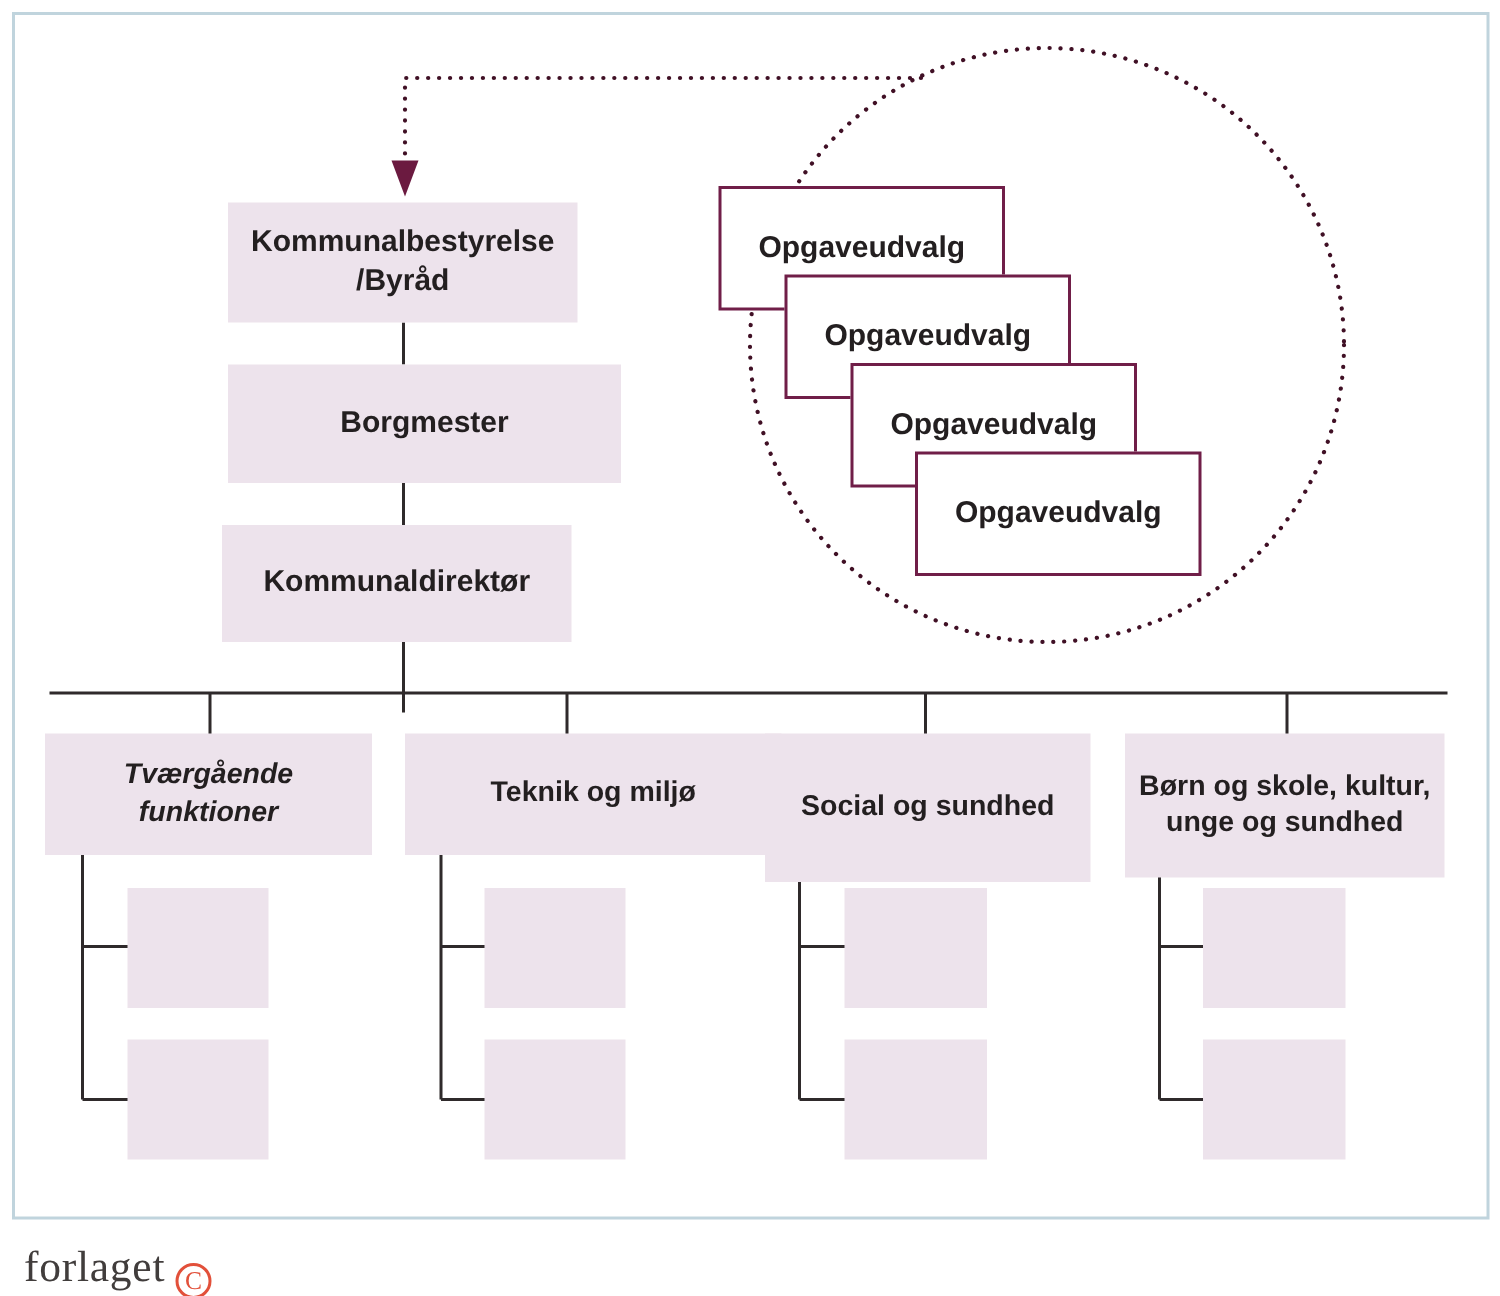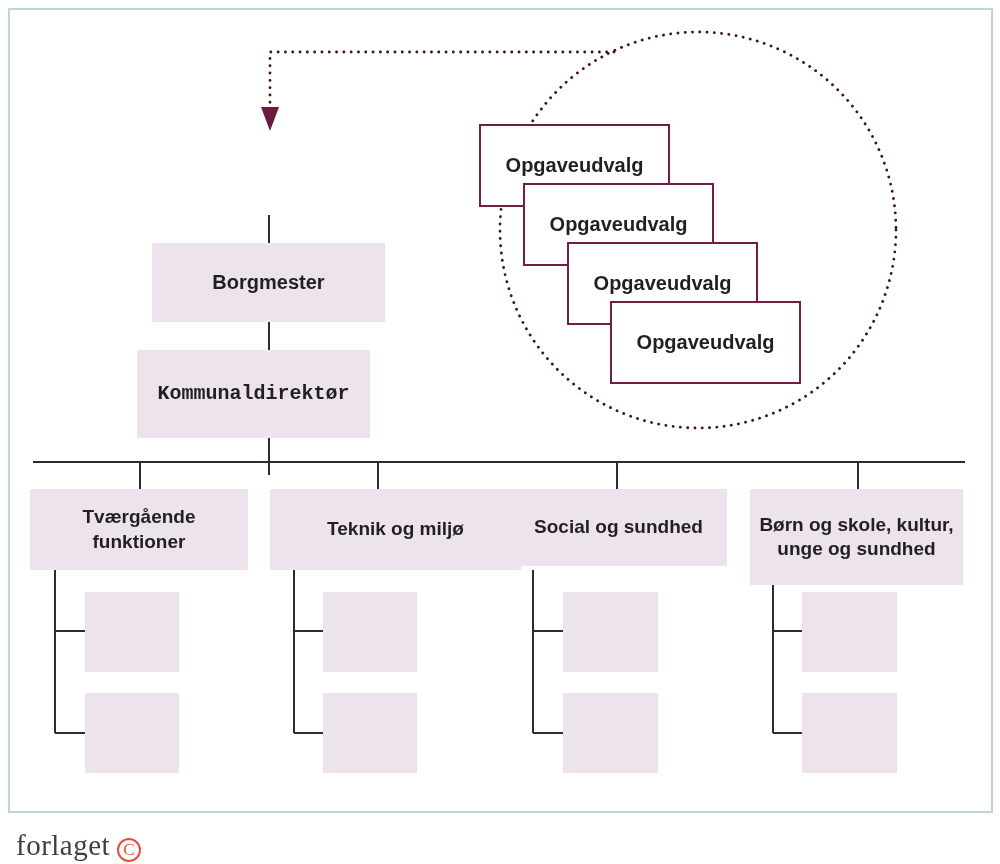--- a/index.html
+++ b/index.html
@@ -40,21 +40,21 @@
     background: #ffffff;
     border: 2px solid #701e48;
   }
   .chain-label { font-size: 20px; }
   .opg-label { font-size: 20px; }
   .dept-label { font-size: 19px; }
   .footer {
     position: absolute;
     left: 16px; top: 829px;
     display: flex;
-    align-items: center;
+    align-items: flex-end;
     font-family: "Liberation Serif", serif;
     color: #413d3c;
     font-size: 29px;
     letter-spacing: 0.5px;
   }
   .copyright-circle {
     display: inline-flex;
     align-items: center;
     justify-content: center;
     width: 24px; height: 24px;
@@ -90,51 +90,55 @@
              M140,462 L140,490
              M378,462 L378,490
              M617,462 L617,490
              M858,462 L858,490
              M55,570 L55,733 M55,631 L87,631 M55,733 L87,733
              M294,570 L294,733 M294,631 L325,631 M294,733 L325,733
              M533,570 L533,733 M533,631 L565,631 M533,733 L565,733
              M773,570 L773,733 M773,631 L804,631 M773,733 L804,733"></path>
   </svg>
 
+  <div class="box pink chain-label" style="left:152px; top:135px; width:233px; height:80px;">
+    <span>Kommunalbestyrelse</span>
+    <span>/Byråd</span>
+  </div>
 
-  <div class="box pink chain-label" style="left:152px; top:243px; width:233px; height:79px;">
+  <div class="box pink chain-label" style="left:152px; top:243px; width:262px; height:79px;">
     <span>Borgmester</span>
   </div>
 
-  <div class="box pink chain-label" style="left:137px; top:350px; width:233px; height:88px;font-family:Liberation Mono, monospace;">
+  <div class="box pink chain-label" style="left:148px; top:350px; width:233px; height:78px;">
     <span>Kommunaldirektør</span>
   </div>
 
   <div class="box outline opg-label" style="left:479px; top:124px; width:191px; height:83px;">
     <span>Opgaveudvalg</span>
   </div>
   <div class="box outline opg-label" style="left:523px; top:183px; width:191px; height:83px;">
     <span>Opgaveudvalg</span>
   </div>
   <div class="box outline opg-label" style="left:567px; top:242px; width:191px; height:83px;">
     <span>Opgaveudvalg</span>
   </div>
   <div class="box outline opg-label" style="left:610px; top:301px; width:191px; height:83px;">
     <span>Opgaveudvalg</span>
   </div>
 
-  <div class="box pink dept-label" style="left:30px; top:489px; width:218px; height:81px;">
+  <div class="box pink dept-label" style="left:30px; top:489px; width:218px; height:81px;font-style:italic;">
     <span>Tværgående</span>
     <span>funktioner</span>
   </div>
   <div class="box pink dept-label" style="left:270px; top:489px; width:251px; height:81px;">
     <span>Teknik og miljø</span>
     <span></span>
   </div>
-  <div class="box pink dept-label" style="left:510px; top:489px; width:217px; height:77px;">
+  <div class="box pink dept-label" style="left:510px; top:489px; width:217px; height:99px;">
     <span>Social og sundhed</span>
     <span></span>
   </div>
   <div class="box pink dept-label" style="left:750px; top:489px; width:213px; height:96px;">
     <span>Børn og skole, kultur,</span>
     <span>unge og sundhed</span>
   </div>
 
   <div class="box pink" style="left:85px;  top:592px; width:94px; height:80px;"></div>
   <div class="box pink" style="left:85px;  top:693px; width:94px; height:80px;"></div>

